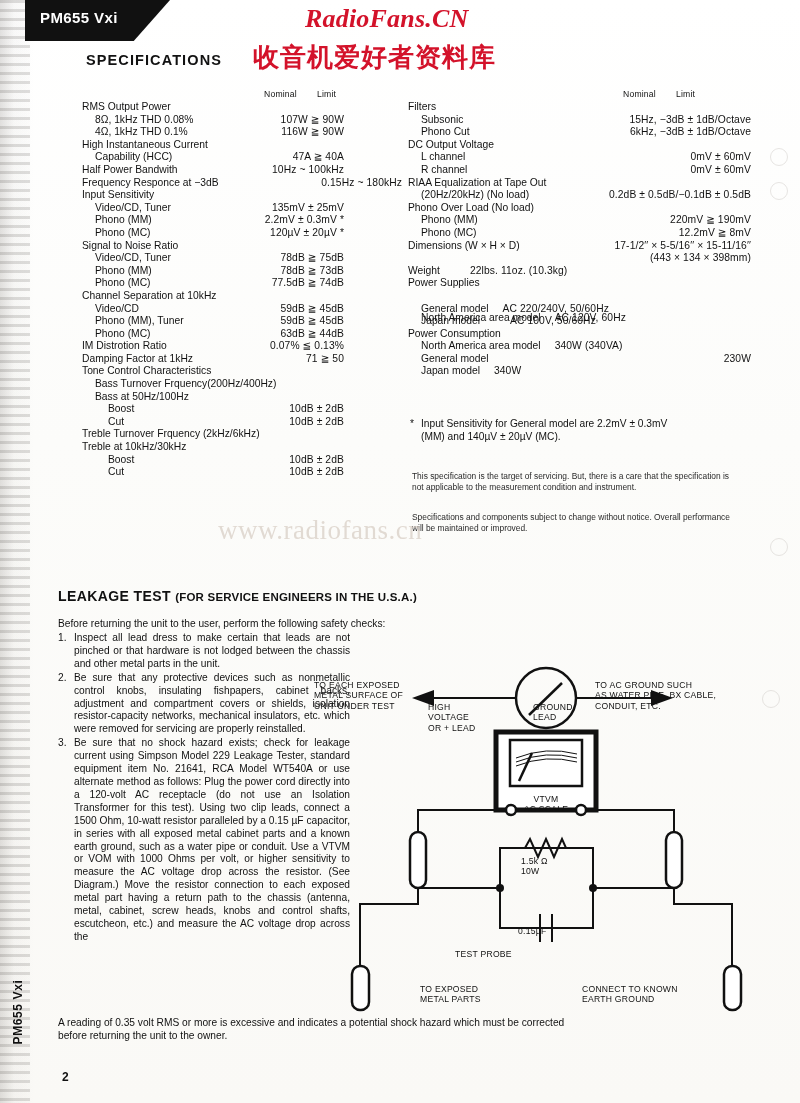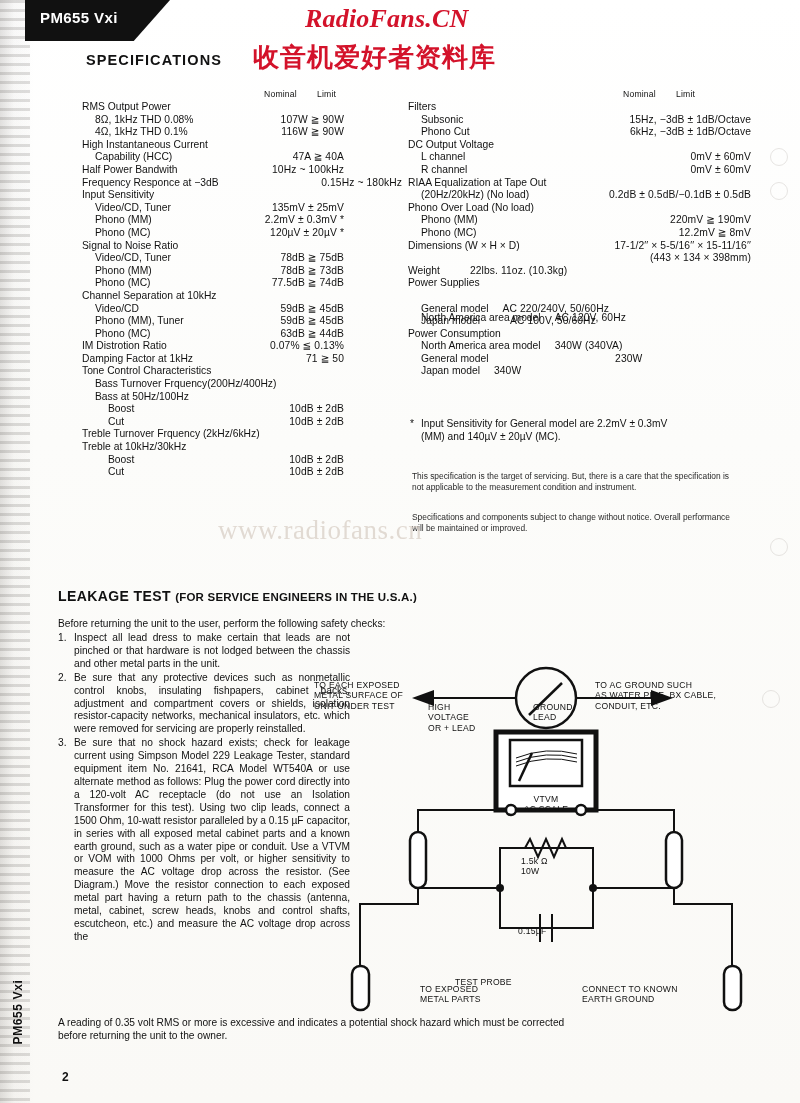--- a/index.html
+++ b/index.html
@@ -157,21 +157,21 @@
     font-family: "Liberation Sans", sans-serif;
   }
   #dg-title  { left: 118px; top: 4px;  text-align: center; width: 200px; }
   #dg-left   { left: 14px;  top: 44px; }
   #dg-hv     { left: 128px; top: 66px; }
   #dg-gnd    { left: 233px; top: 66px; }
   #dg-right  { left: 295px; top: 44px; }
   #dg-vtvm   { left: 204px; top: 158px; text-align:center; width: 84px; }
   #dg-res1   { left: 221px; top: 220px; }
   #dg-cap    { left: 218px; top: 290px; }
-  #dg-probe  { left: 155px; top: 313px; margin-top: 28px; }
+  #dg-probe  { left: 155px; top: 313px; }
   #dg-expose { left: 120px; top: 348px; }
   #dg-earth  { left: 282px; top: 348px; }
 </style>
 </head>
 <body>
 
 <div id="page">
   <div class="edge-smudge"></div>
   <div class="corner-mark" style="left:770px;top:148px;"></div>
   <div class="corner-mark" style="left:770px;top:182px;"></div>
@@ -398,21 +398,21 @@
         <div class="srow ind0 full">
           <span class="sname">Power Consumption</span>
           <span class="sval"></span>
         </div>
         <div class="srow ind1">
           <span class="sname">North America area model</span>
           <span class="sval" style="text-align: left; padding-left: 14px;">340W (340VA)</span>
         </div>
         <div class="srow ind1">
           <span class="sname">General model</span>
-          <span class="sval" style="text-align: center; padding-left: 18px;">230W</span>
+          <span class="sval" style="text-align: right; padding-left: 18px;">230W</span>
         </div>
         <div class="srow ind1">
           <span class="sname">Japan model</span>
           <span class="sval" style="text-align: left; padding-left: 14px;">340W</span>
         </div>
       </div>
   </div>
 
   <div id="footnote">
     <span class="star">*</span>

